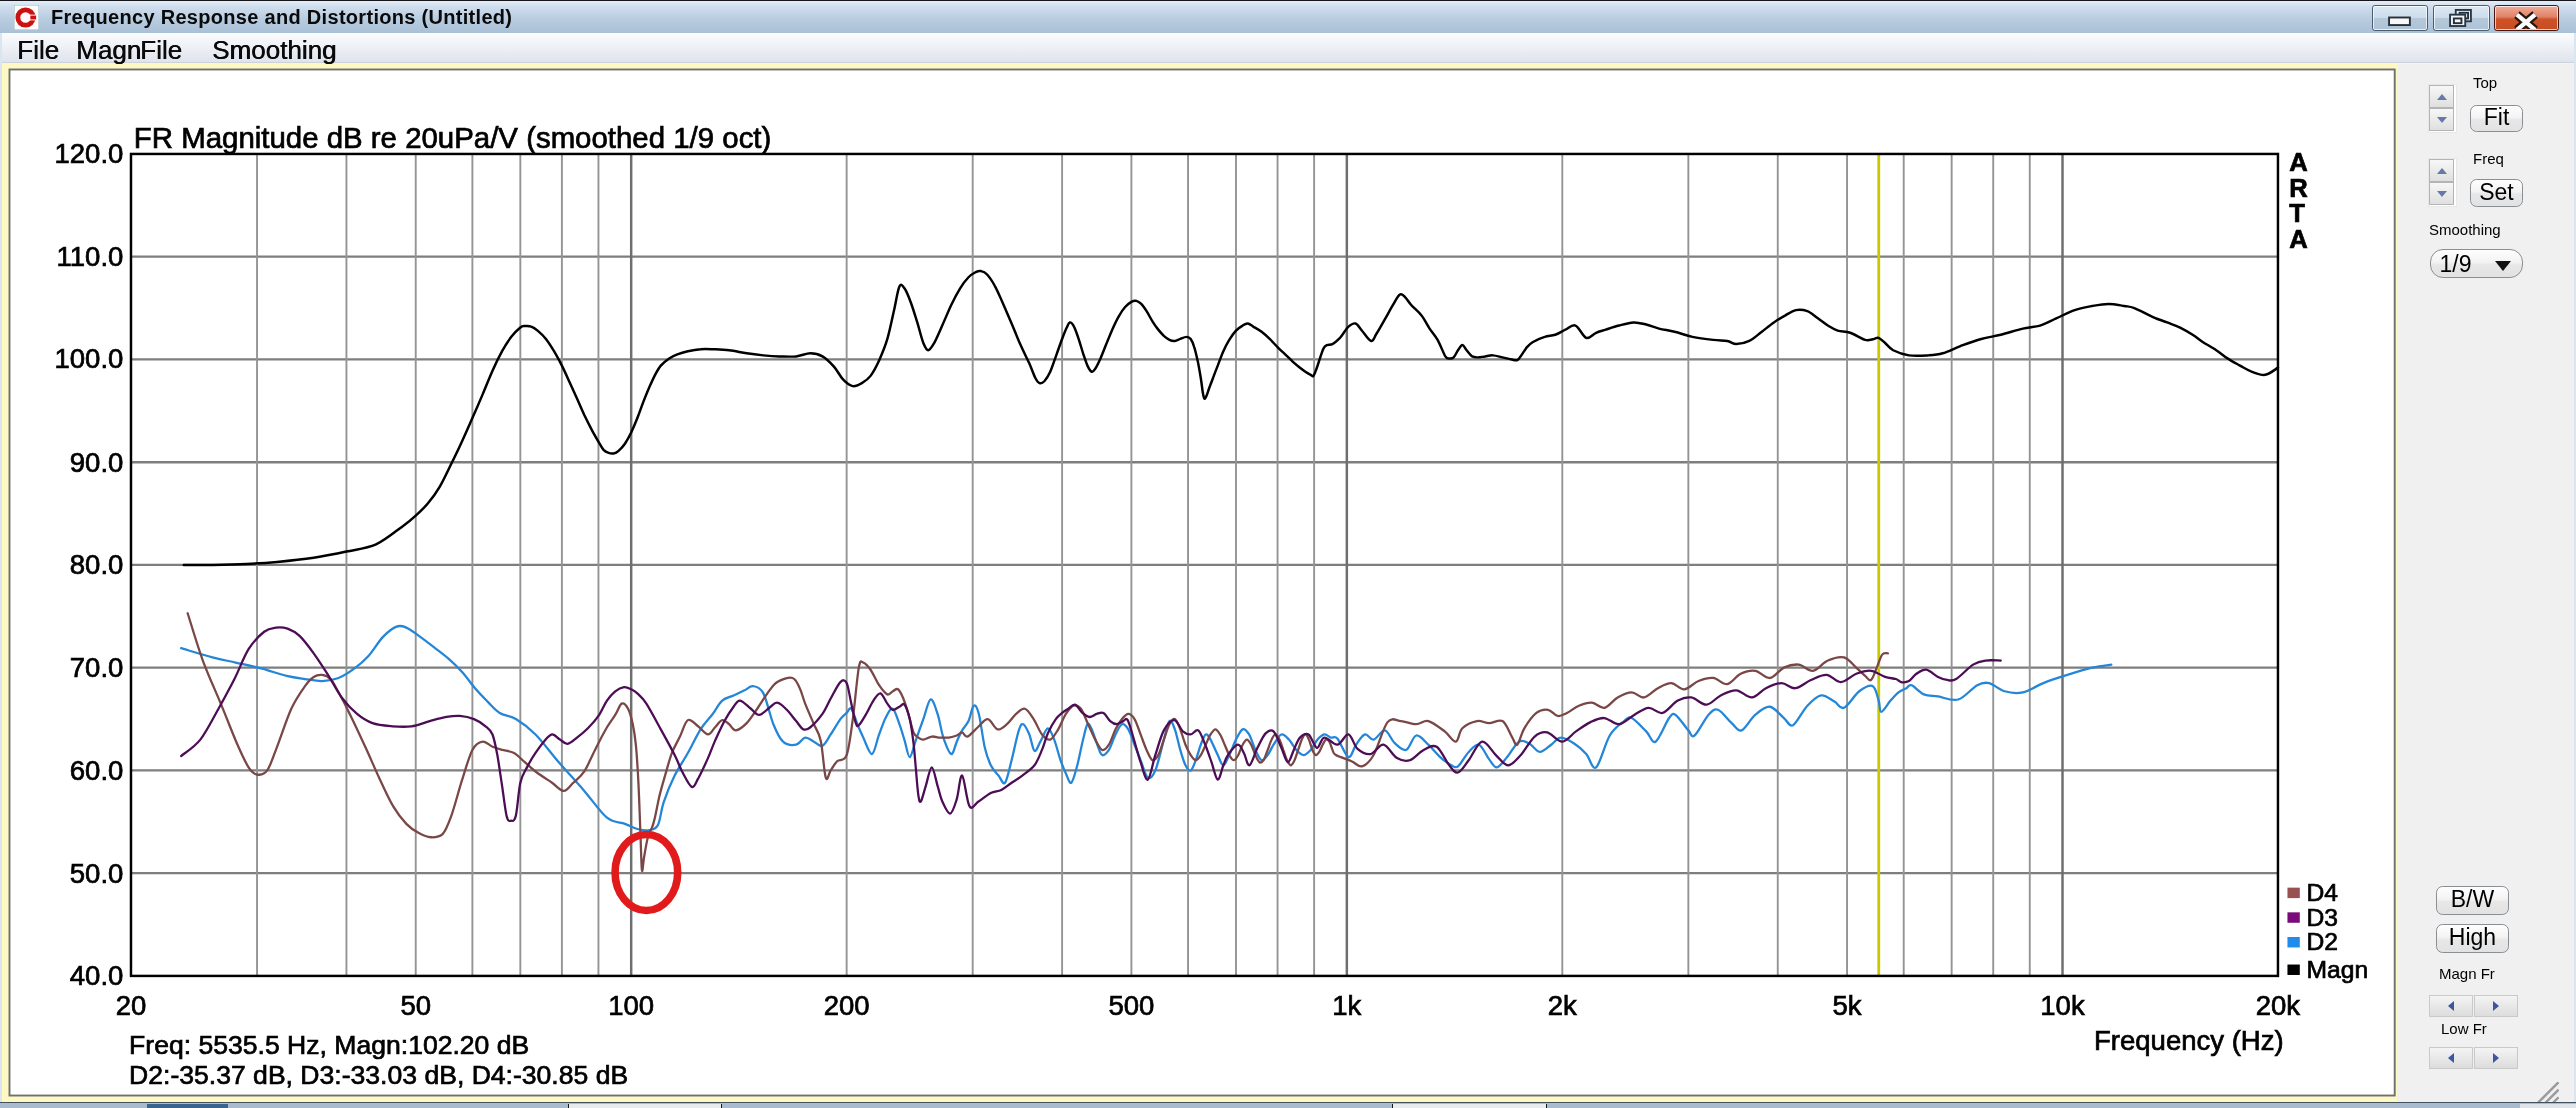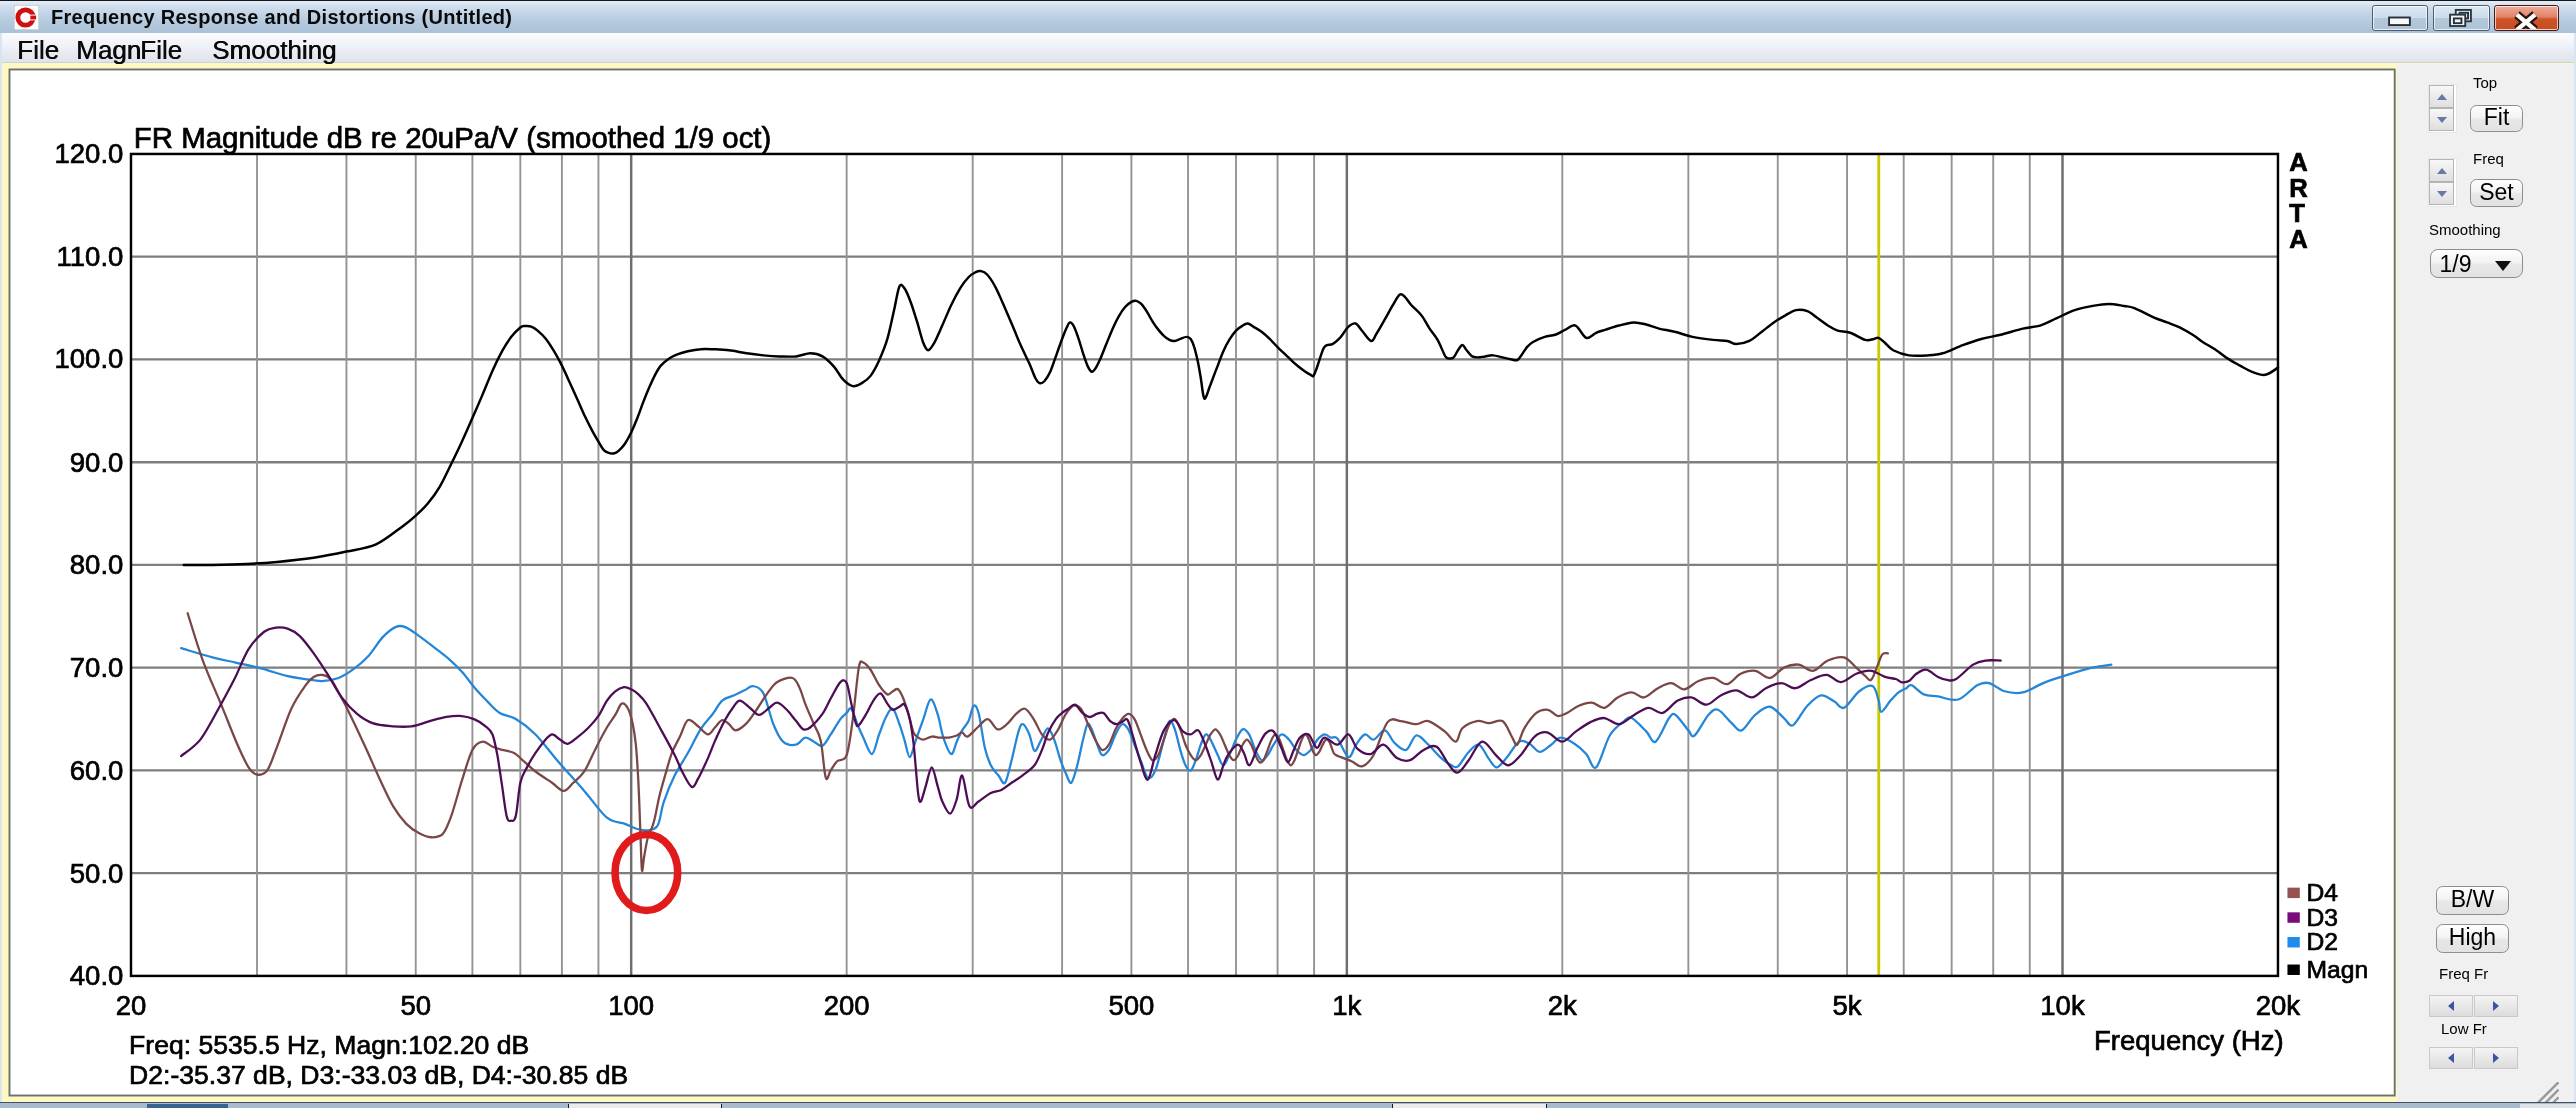--- a/index.html
+++ b/index.html
@@ -162,27 +162,27 @@
   <div class="spin" style="left:2428px;top:158px">
     <div class="spinbtn">
         <span class="tri" style="border-left:5.7px solid transparent;border-right:5.7px solid transparent;border-bottom:6.6px solid #6679a8"></span>
       </div>
     <div class="spinbtn">
         <span class="tri" style="border-left:5.7px solid transparent;border-right:5.7px solid transparent;border-top:6.6px solid #6679a8"></span>
       </div>
   </div>
   <div class="btn" style="left:2470px;top:179px;width:53px;height:27.5px;line-height:24px">Set</div>
   <div class="lbl" style="left:2429px;top:221px">Smoothing</div>
-  <div class="btn" style="left:2430px;top:249px;width:93px;height:29px;border-radius:8px">
+  <div class="btn" style="left:2430px;top:249px;width:93px;height:29px;border-radius:13px">
     <span style="position:absolute;left:8.5px;top:0.9px">1/9</span>
     <span class="tri" style="left:auto;right:11.4px;top:11.4px;transform:none;border-left:8.5px solid transparent;border-right:8.5px solid transparent;border-top:10.4px solid #111"></span>
   </div>
   <div class="btn" style="left:2436px;top:886px;width:73px;height:28.5px;line-height:25px">B/W</div>
   <div class="btn" style="left:2436px;top:924px;width:73px;height:28.5px;line-height:25px">High</div>
-  <div class="lbl" style="left:2439px;top:965px">Freq Fr</div>
+  <div class="lbl" style="left:2439px;top:965px">Magn Fr</div>
   <div class="hbtn" style="left:2429px;top:995px">
       <span class="tri" style="border-top:5.7px solid transparent;border-bottom:5.7px solid transparent;border-right:6.6px solid #3c55a0"></span>
     </div>
   <div class="hbtn" style="left:2474px;top:995px">
       <span class="tri" style="border-top:5.7px solid transparent;border-bottom:5.7px solid transparent;border-left:6.6px solid #3c55a0"></span>
     </div>
   <div class="lbl" style="left:2441px;top:1020px">Low Fr</div>
   <div class="hbtn" style="left:2429px;top:1047px">
       <span class="tri" style="border-top:5.7px solid transparent;border-bottom:5.7px solid transparent;border-right:6.6px solid #3c55a0"></span>
     </div>

